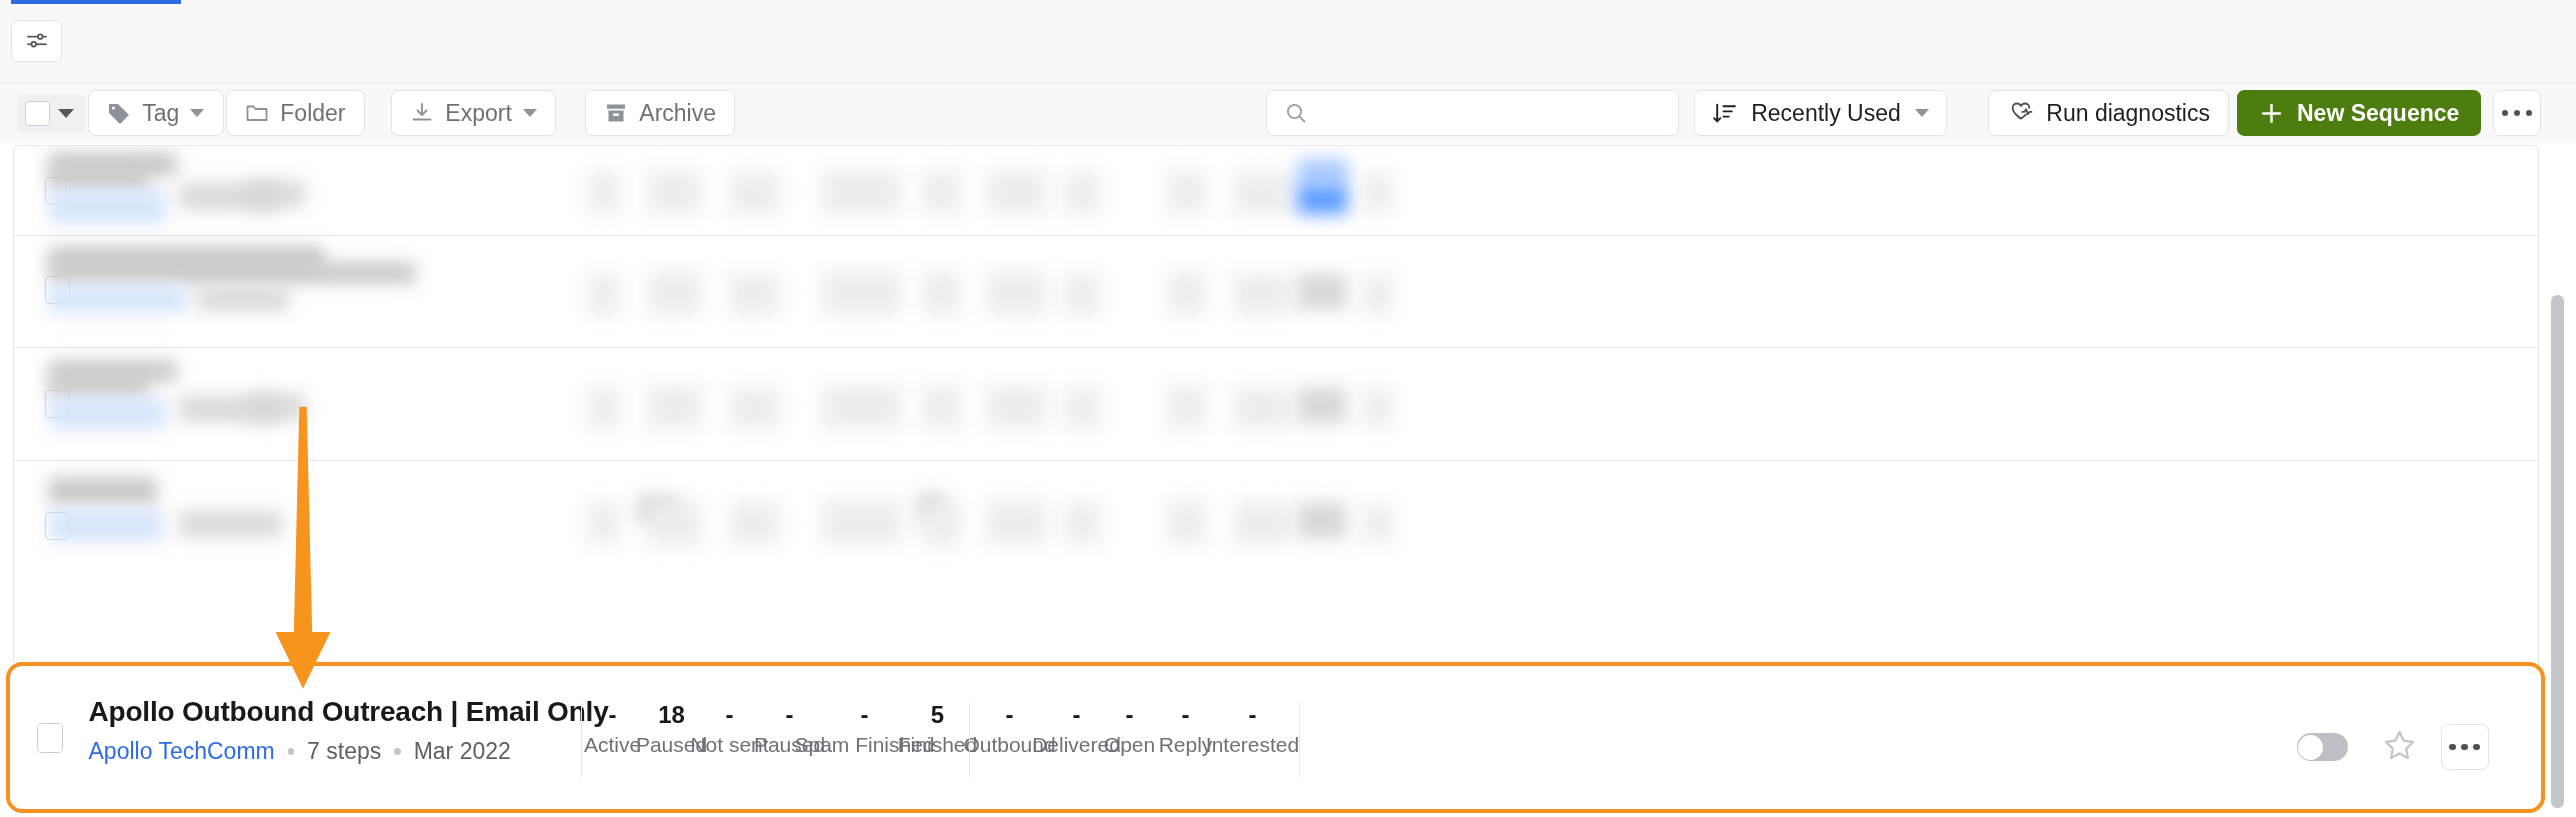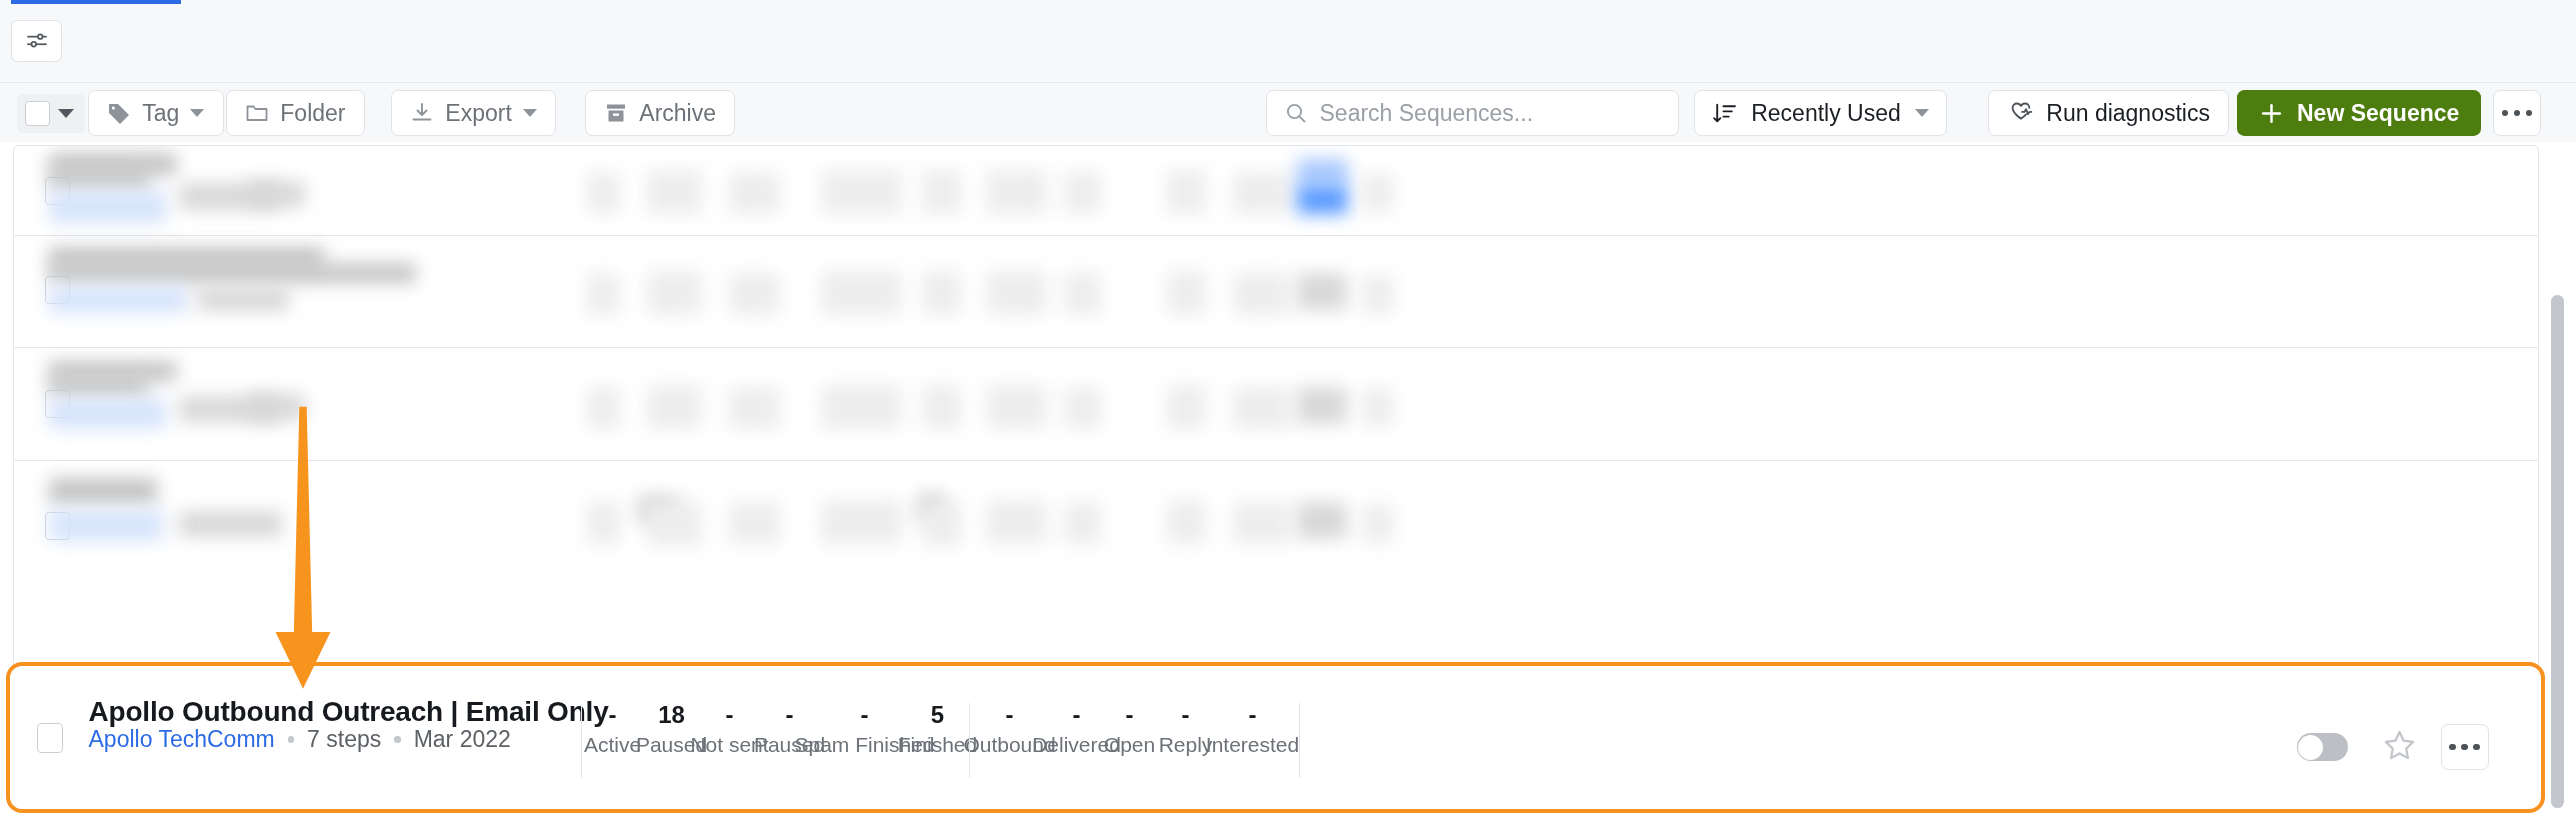--- a/index.html
+++ b/index.html
@@ -126,21 +126,21 @@
   }
   .fr-cb {
     position: absolute; left: 27.5px; top: 57px; width: 26px; height: 30px;
     background: #fff; border: 0.9px solid #c9ced4; border-radius: 4.6px;
   }
   .fr-title {
     position: absolute; left: 79px; top: 30px;
     font-size: 28px; font-weight: 700; color: #16191d; letter-spacing: -0.2px;
   }
   .fr-meta {
-    position: absolute; left: 79px; top: 60px;
+    position: absolute; left: 79px; top: 72px;
     display: flex; align-items: center; gap: 13px;
     font-size: 23px; color: #5c6166;
   }
   .fr-meta .acct { color: #2d6be5; }
   .sep { width: 6.4px; height: 6.4px; border-radius: 50%; background: #c3c7cb; }
 
   .stat { position: absolute; top: 35px; text-align: center; }
   .stat .val {
     font-size: 24px; font-weight: 700; color: #16191d; line-height: 27.5px; height: 27.5px;
   }
@@ -226,21 +226,20 @@
       <rect x="9" y="12.5" width="6" height="2.4" fill="#fff"></rect>
     </svg>
     <span class="lbl">Archive</span>
   </div>
 
   <div class="search-box">
     <svg width="24" height="24" viewBox="0 0 24 24">
       <circle cx="10.5" cy="10.5" r="6.6" fill="none" stroke="#9aa0a6" stroke-width="1.9"></circle>
       <line x1="15.3" y1="15.3" x2="20.5" y2="20.5" stroke="#9aa0a6" stroke-width="1.9" stroke-linecap="round"></line>
     </svg>
-    <input class="search-input" type="text" placeholder="Search Sequences..." style="">
   </div>
 
   <div class="sort-btn">
     <svg width="25" height="25" viewBox="0 0 24 24">
       <path d="M5 3.5v16M5 19.5l-3-3M5 19.5l3-3" fill="none" stroke="#1b1f23" stroke-width="1.8" stroke-linecap="round" stroke-linejoin="round"></path>
       <line x1="11" y1="5" x2="22" y2="5" stroke="#1b1f23" stroke-width="1.8" stroke-linecap="round"></line>
       <line x1="11" y1="10" x2="19" y2="10" stroke="#1b1f23" stroke-width="1.8" stroke-linecap="round"></line>
       <line x1="11" y1="15" x2="16" y2="15" stroke="#1b1f23" stroke-width="1.8" stroke-linecap="round"></line>
     </svg>
     <span>Recently Used</span>

